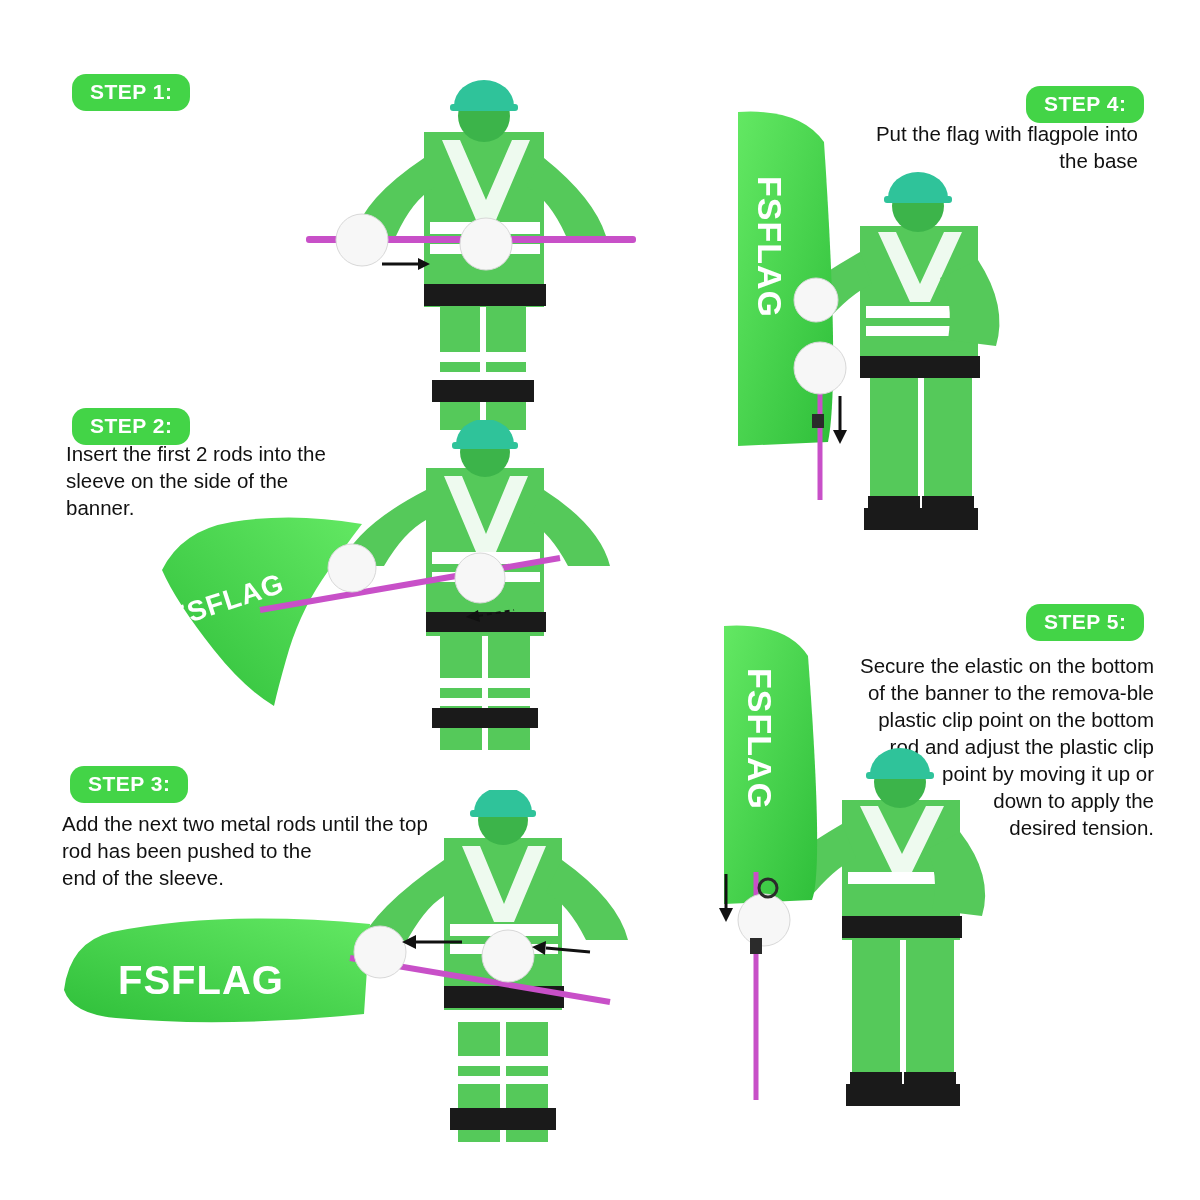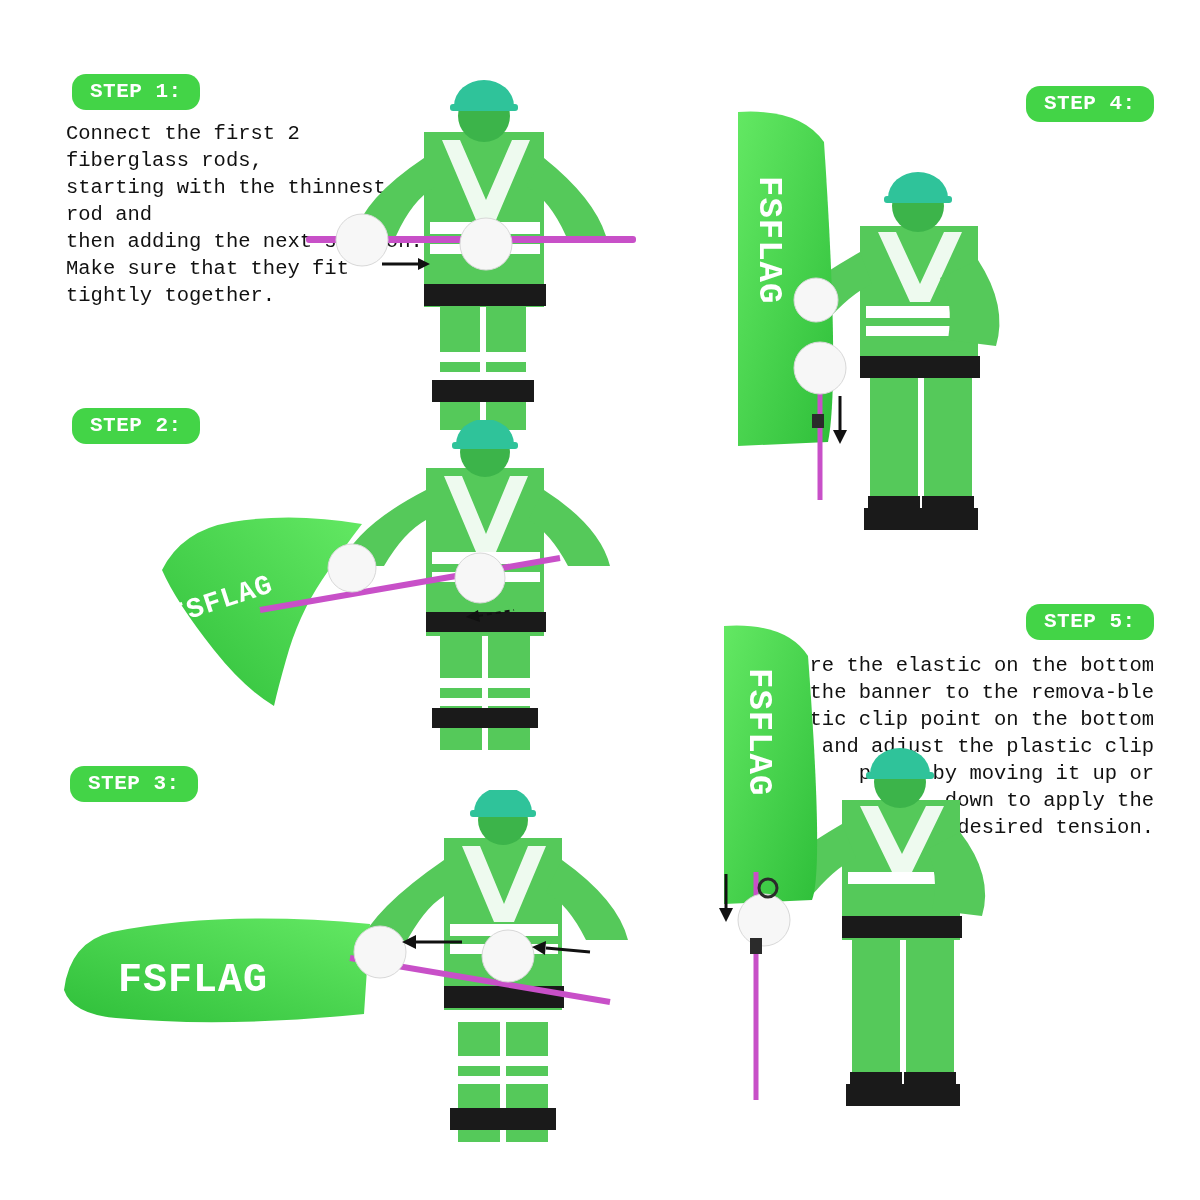--- a/index.html
+++ b/index.html
@@ -4,21 +4,21 @@
 <style>
   html,body{margin:0;padding:0;}
   body{
     width:1200px;height:1200px;
     background:#ffffff;
     font-family:"Liberation Sans", sans-serif;
     color:#1a1a1a;
     position:relative;
     overflow:hidden;
   }
-  .stage{position:absolute;inset:0;font-family:Liberation Mono, monospace;}
+  .stage{position:absolute;inset:0;}
 
   
   .badge{
     position:absolute;
     background:#43d447;
     color:#ffffff;
     font-size:21px;
     font-weight:bold;
     letter-spacing:.5px;
     padding:6px 18px 7px 18px;
@@ -47,25 +47,20 @@
 
   svg{display:block;}
   .abs{position:absolute;}
 </style>
 </head>
 <body>
 
 <div class="stage">
 
   <div class="badge" style="left:72px;top:74px;">STEP 1:</div>
-  <div class="copy" style="left:66px;top:120px;width:360px;">Connect the first 2 fiberglass rods,
-starting with the thinnest rod and
-then adding the next section.
-Make sure that they fit
-tightly together.</div>
 
   <svg class="abs" style="left:290px;top:80px;" width="370" height="350" viewBox="0 0 370 350">
 
     <path d="M150 220 h40 v140 h-40z" fill="#55c95a"></path>
     <path d="M196 220 h40 v140 h-40z" fill="#55c95a"></path>
     <rect x="148" y="272" width="44" height="10" fill="#ffffff"></rect>
     <rect x="194" y="272" width="44" height="10" fill="#ffffff"></rect>
     <rect x="148" y="292" width="44" height="8" fill="#ffffff"></rect>
     <rect x="194" y="292" width="44" height="8" fill="#ffffff"></rect>
     <rect x="142" y="300" width="52" height="22" fill="#1a1a1a"></rect>
@@ -88,20 +83,23 @@
     <rect x="16" y="156" width="330" height="7" rx="3" fill="#c850c8"></rect>
     <circle cx="72" cy="160" r="26" fill="#f7f7f7" stroke="#d8d8d8"></circle>
     <circle cx="196" cy="164" r="26" fill="#f7f7f7" stroke="#d8d8d8"></circle>
     <g>
       <line x1="92" y1="184" x2="128" y2="184" stroke="#111" stroke-width="3"></line>
       <polygon points="128,178 140,184 128,190" fill="#111"></polygon>
     </g>
   </svg>
 
   <div class="badge" style="left:72px;top:408px;">STEP 2:</div>
+  <div class="copy" style="left:66px;top:440px;width:340px;">Insert the first 2 rods into the
+sleeve on the side of the
+banner.</div>
 
   <svg class="abs" style="left:140px;top:420px;" width="520" height="330" viewBox="0 0 520 330">
     <defs>
       <linearGradient id="g2" x1="0" y1="1" x2="1" y2="0">
         <stop offset="0" stop-color="#2fbf3a"></stop>
         <stop offset="1" stop-color="#63e863"></stop>
       </linearGradient>
     </defs>
 
     <path d="M300 210 h42 v130 h-42z" fill="#55c95a"></path>
@@ -132,20 +130,23 @@
     <circle cx="212" cy="148" r="24" fill="#f7f7f7" stroke="#d8d8d8"></circle>
     <circle cx="340" cy="158" r="25" fill="#f7f7f7" stroke="#d8d8d8"></circle>
     <g>
       <line x1="338" y1="196" x2="374" y2="190" stroke="#111" stroke-width="2" stroke-dasharray="5 4"></line>
       <polygon points="338,190 326,197 340,202" fill="#111"></polygon>
     </g>
   </svg>
   <div class="flagtext" style="left:168px;top:585px;font-size:28px;transform:rotate(-18deg);">FSFLAG</div>
 
   <div class="badge" style="left:70px;top:766px;text-align:right;">STEP 3:</div>
+  <div class="copy" style="left:62px;top:810px;width:400px;">Add the next two metal rods until the top
+rod has been pushed to the
+end of the sleeve.</div>
 
   <svg class="abs" style="left:50px;top:790px;" width="610" height="360" viewBox="0 0 610 360">
     <defs>
       <linearGradient id="g3" x1="0" y1="1" x2="1" y2="0">
         <stop offset="0" stop-color="#2fbf3a"></stop>
         <stop offset="1" stop-color="#63e863"></stop>
       </linearGradient>
     </defs>
 
     <path d="M408 232 h42 v120 h-42z" fill="#55c95a"></path>
@@ -180,20 +181,22 @@
       <polygon points="366,145 352,152 366,159" fill="#111"></polygon>
     </g>
     <g>
       <line x1="496" y1="158" x2="540" y2="162" stroke="#111" stroke-width="3"></line>
       <polygon points="496,151 482,157 495,165" fill="#111"></polygon>
     </g>
   </svg>
   <div class="flagtext" style="left:118px;top:958px;font-size:40px;">FSFLAG</div>
 
   <div class="badge" style="left:1026px;top:74px;margin-top:12px;">STEP 4:</div>
+  <div class="copy right" style="right:62px;top:120px;width:420px;">Put the flag with flagpole into
+the base</div>
 
   <svg class="abs" style="left:720px;top:100px;" width="320" height="460" viewBox="0 0 320 460">
     <defs>
       <linearGradient id="g4" x1="0" y1="0" x2="1" y2="1">
         <stop offset="0" stop-color="#63e863"></stop>
         <stop offset="1" stop-color="#2fbf3a"></stop>
       </linearGradient>
     </defs>
 
     <path d="M150 278 h48 v150 h-48z" fill="#55c95a"></path>

